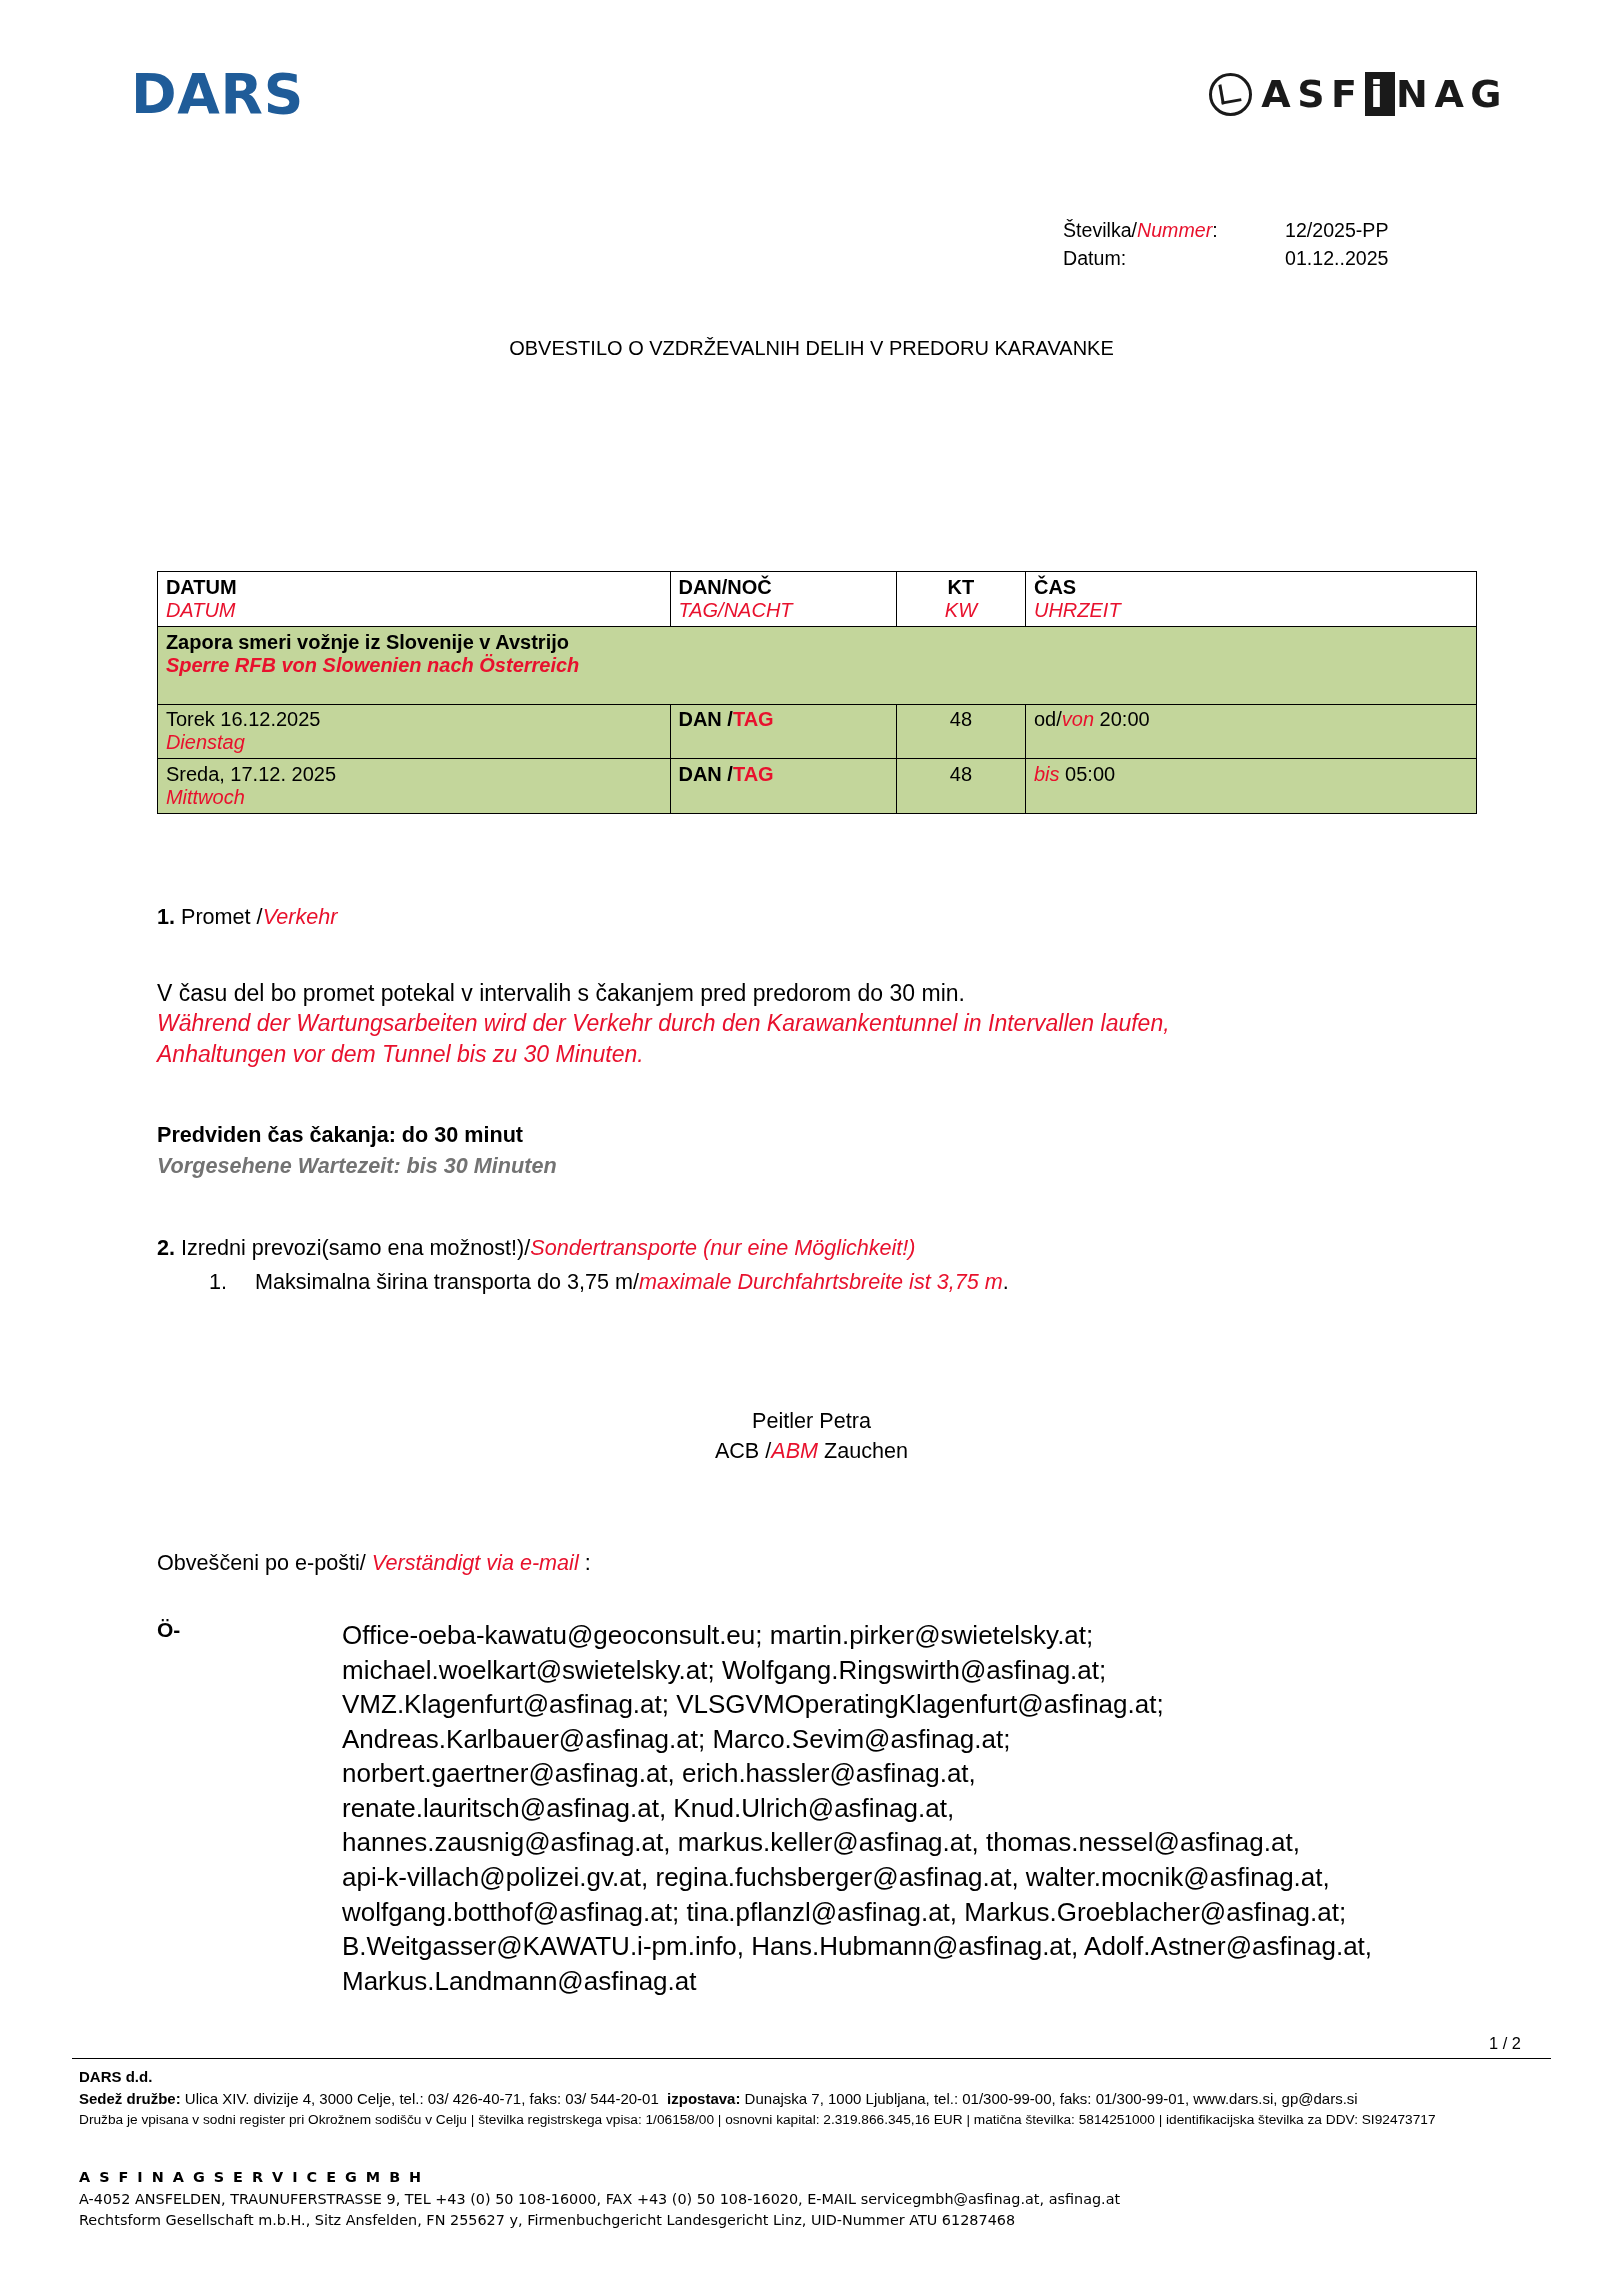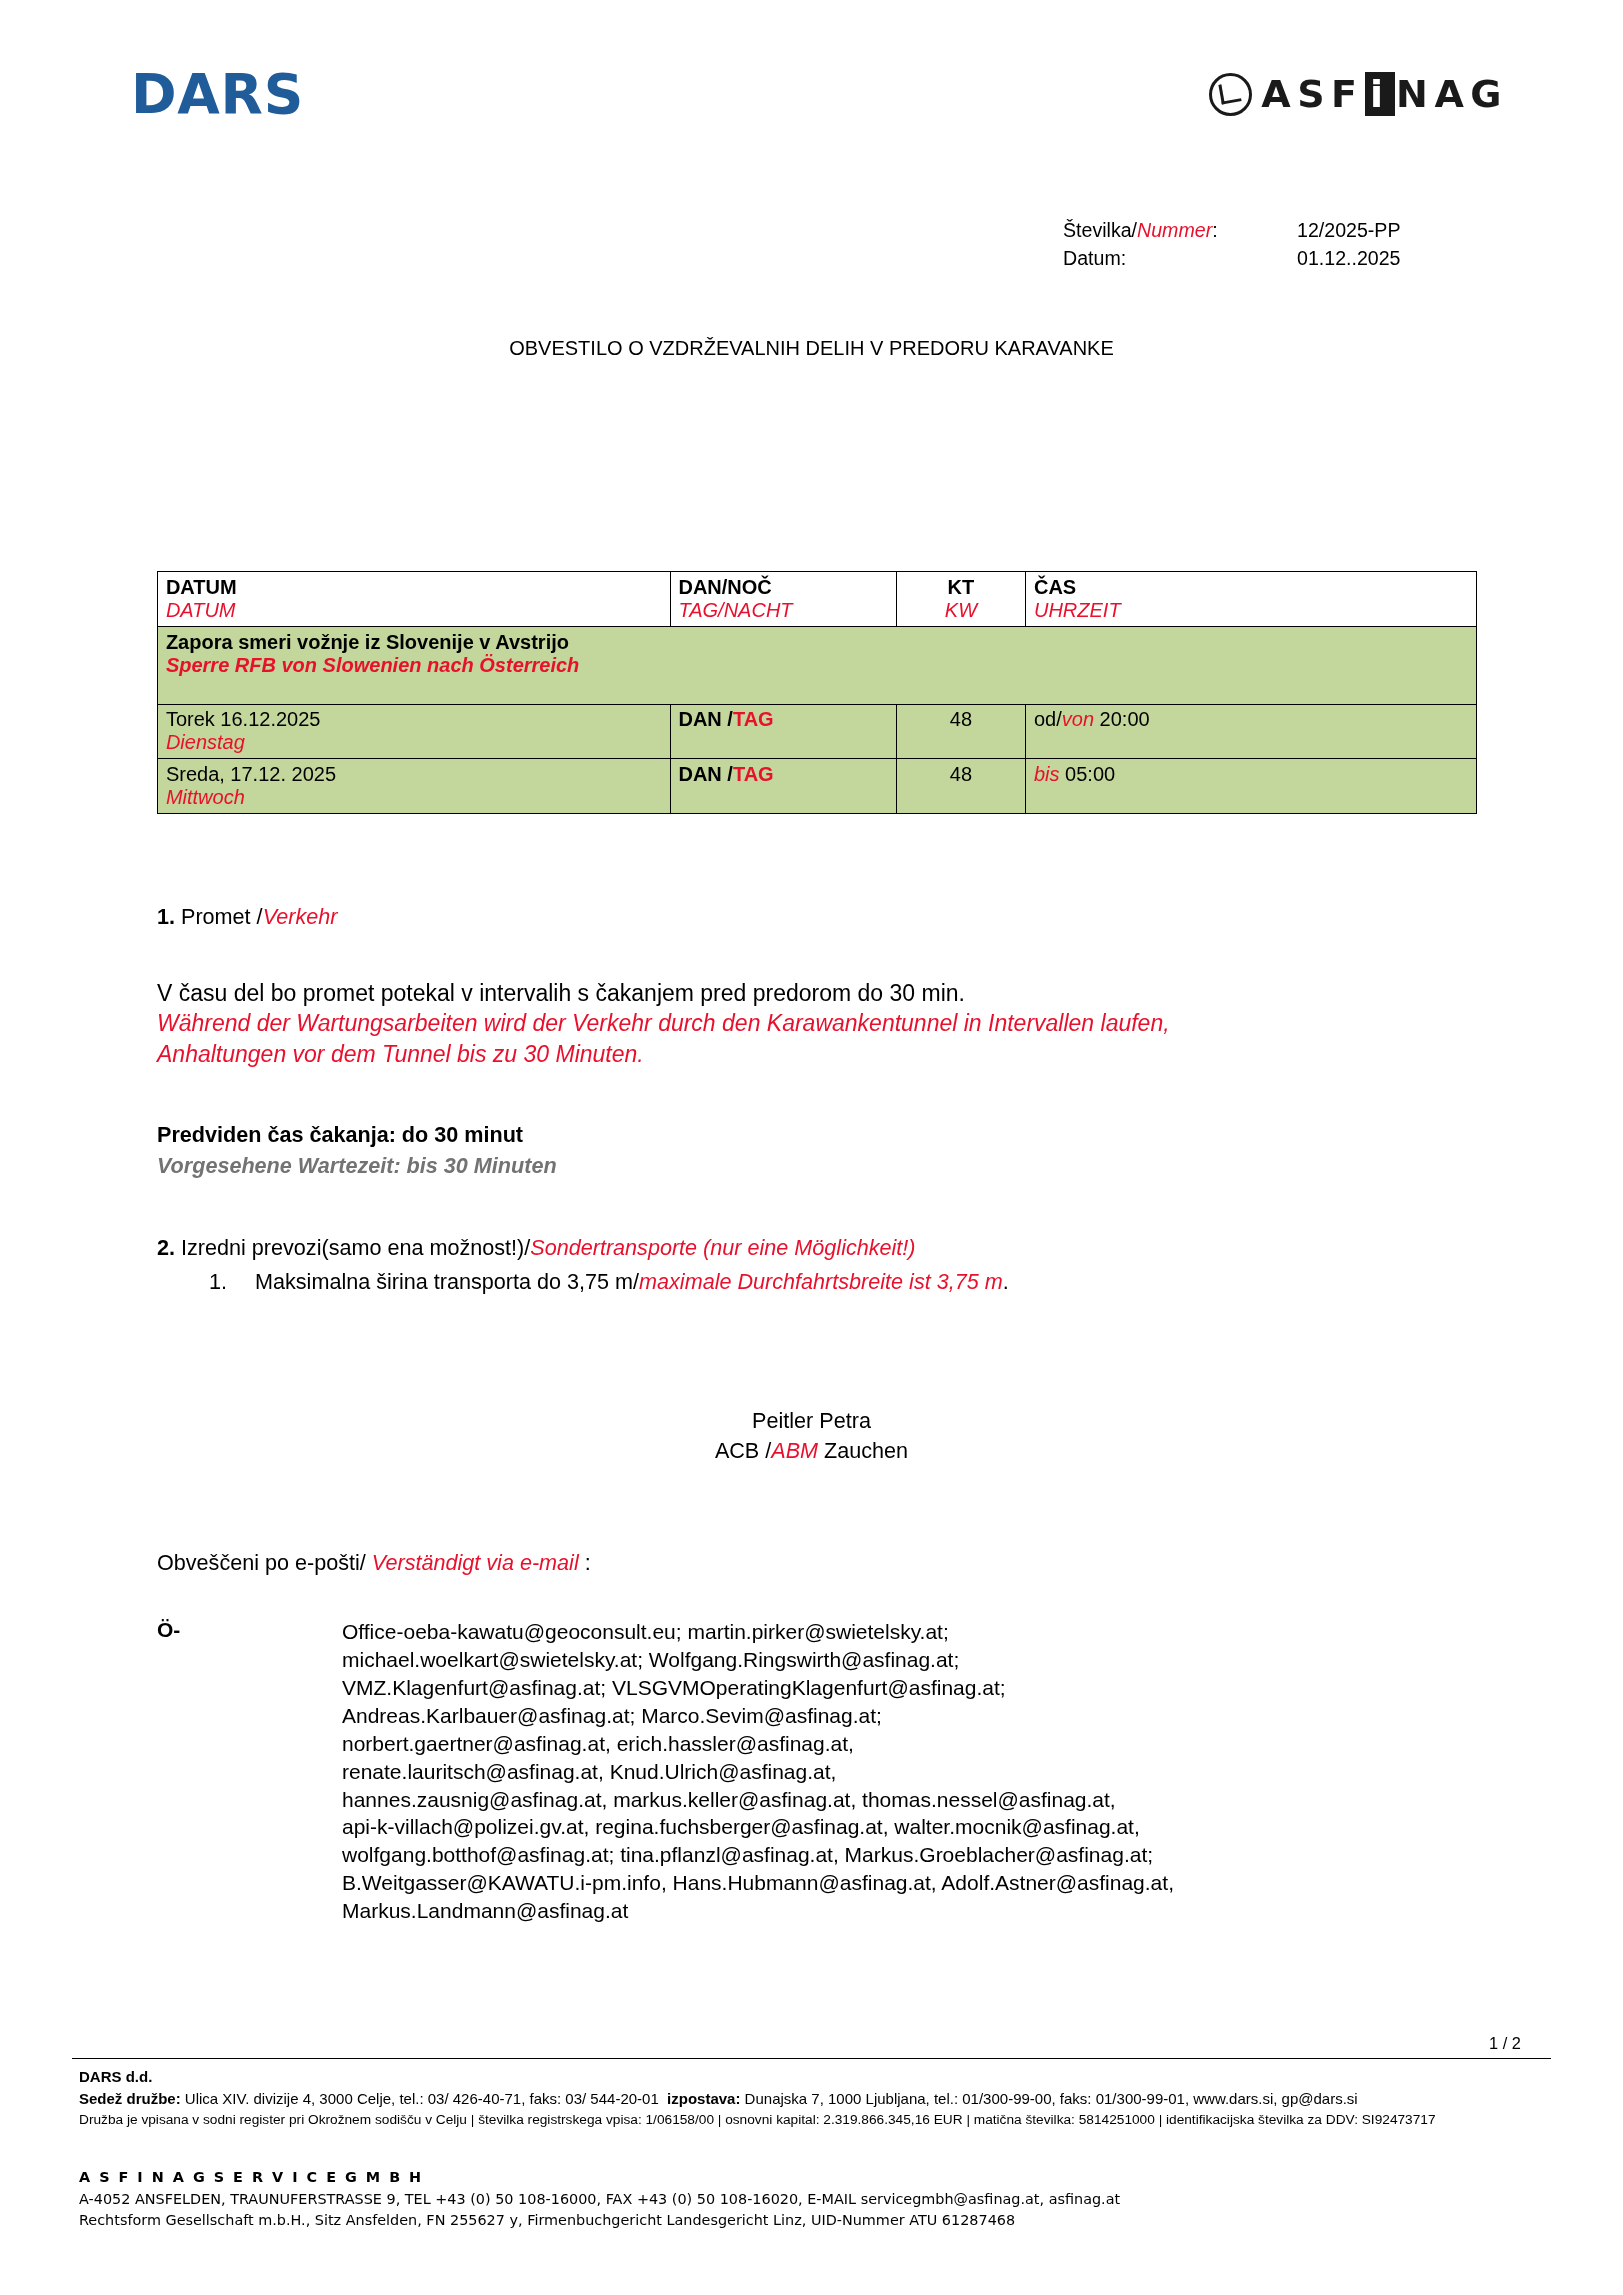--- a/index.html
+++ b/index.html
@@ -91,21 +91,20 @@
   }
   .meta-row {
     display: flex;
   }
   .meta-label {
     width: 222px;
     margin-left: 42px;
   }
   .meta-value {
     white-space: nowrap;
-    margin-left: 12px;
   }
   .red { color: #E8112D; }
   .red-i { color: #E8112D; font-style: italic; }
 
   
   .title-sl {
     position: absolute;
     left: 0;
     right: 0;
     top: 337px;
@@ -241,21 +240,21 @@
     left: 157px;
     top: 1618px;
     font-size: 21px;
     font-weight: bold;
   }
   .recip-list {
     position: absolute;
     left: 342px;
     top: 1618px;
     width: 1152px;
-    font-size: 21px;
+    font-size: 26px;
     line-height: 1.33;
   }
   .recip-list div { white-space: nowrap; }
 
   
   .pageno {
     position: absolute;
     right: 102px;
     top: 2034px;
     font-size: 16.4px;

